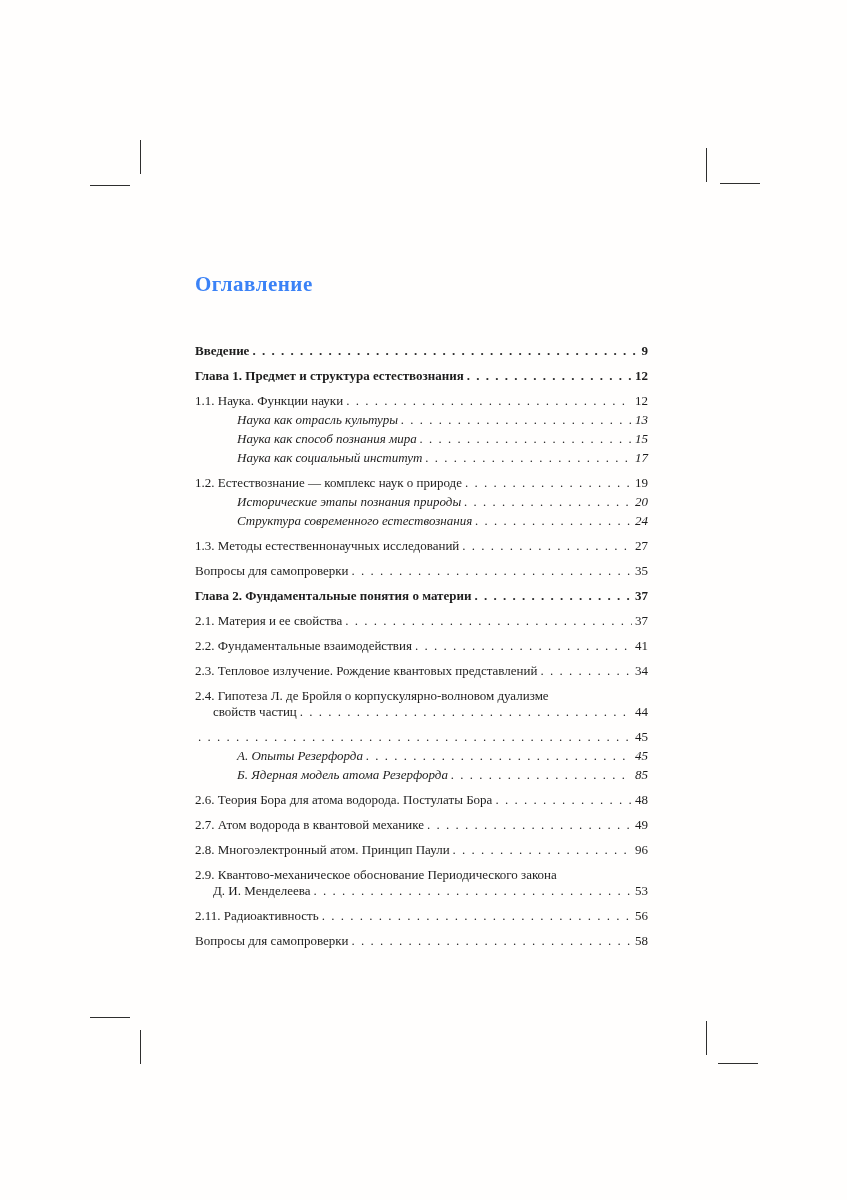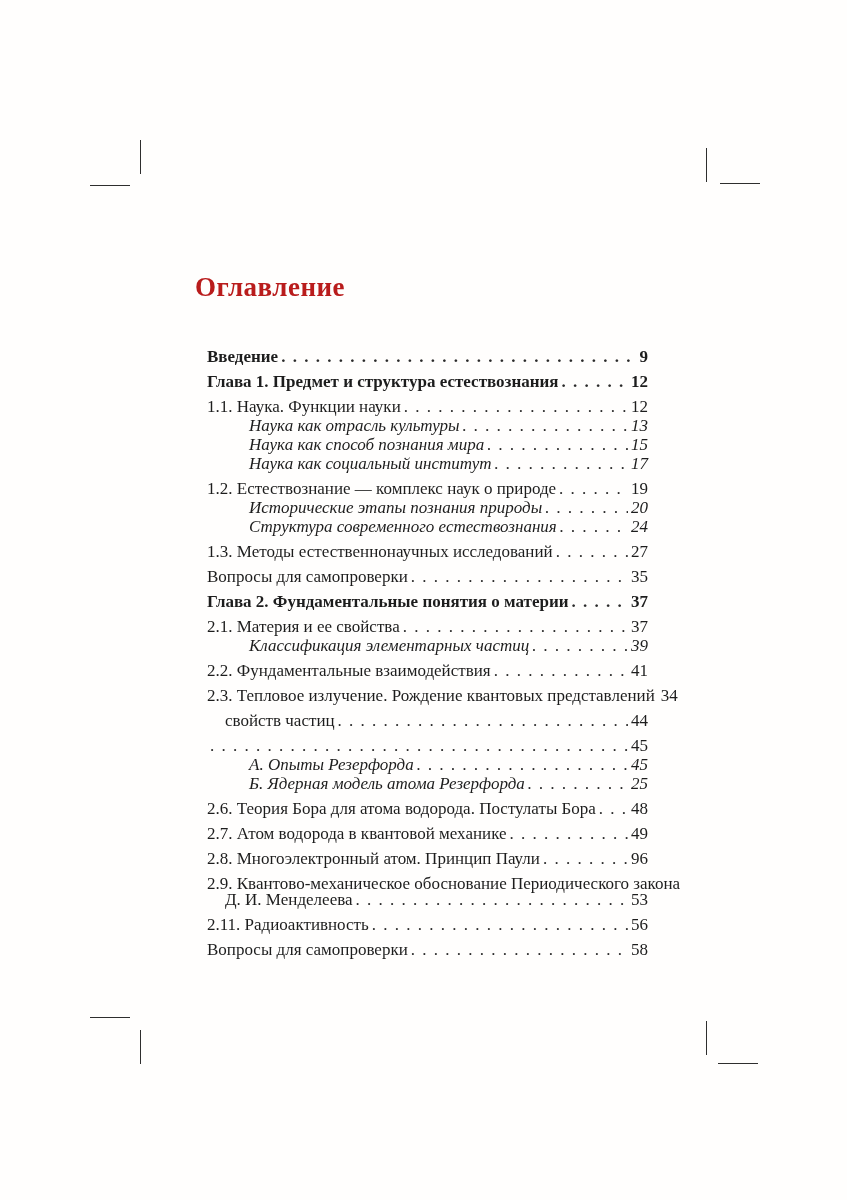--- a/index.html
+++ b/index.html
@@ -18,33 +18,32 @@
   .crop.v { width: 1px; height: 34px; }
   .crop.h { width: 40px; height: 1px; }
 
   .content {
     position: absolute;
     left: 195px;
     top: 272px;
     width: 453px;
   }
   .doc-title {
-    font-size: 27px;
+    font-size: 21px;
     font-weight: bold;
     letter-spacing: 0.5px;
     margin-bottom: 46px;
-    color: #b91c1c;
+    color: #3b82f6;
   }
 
   .toc-list { width: 100%; }
   .toc-entry {
-    font-size: 17px;
+    font-size: 13px;
     line-height: 16px;
     margin-top: 9px;
-    margin-left: 12px;
   }
   .toc-entry.indent-1 { padding-left: 42px; margin-top: 3px; font-style: italic; }
   .toc-entry:first-child { margin-top: 0; }
   .toc-entry.bold { font-weight: bold; }
 
   .pre-line { white-space: nowrap; }
   .entry-row { display: flex; align-items: baseline; }
   .cont .entry-row { padding-left: 18px; align-items: center; }
 
   .entry-text { white-space: nowrap; }
@@ -191,48 +190,41 @@
 
   <div class="toc-entry indent-0">
 
     <div class="entry-row">
       <span class="entry-text">2.1. Материя и ее свойства</span>
       <span class="leader"></span>
       <span class="entry-page">37</span>
     </div>
   </div>
 
-  <div class="toc-entry indent-1">
-
-    <div class="entry-row">
-      <span class="entry-text">Классификация элементарных частиц</span>
-      <span class="leader"></span>
-      <span class="entry-page">39</span>
-    </div>
-  </div>
 
   <div class="toc-entry indent-0">
 
     <div class="entry-row">
       <span class="entry-text">2.2. Фундаментальные взаимодействия</span>
       <span class="leader"></span>
       <span class="entry-page">41</span>
     </div>
   </div>
 
   <div class="toc-entry indent-0">
 
     <div class="entry-row">
       <span class="entry-text">2.3. Тепловое излучение. Рождение квантовых представлений</span>
       <span class="leader"></span>
       <span class="entry-page">34</span>
     </div>
   </div>
 
   <div class="toc-entry indent-0 cont">
+    <div class="pre-line">2.4. Гипотеза Л. де Бройля о корпускулярно-волновом дуализме</div>
     <div class="entry-row">
       <span class="entry-text">свойств частиц</span>
       <span class="leader"></span>
       <span class="entry-page">44</span>
     </div>
   </div>
 
   <div class="toc-entry indent-0">
 
     <div class="entry-row">
@@ -248,21 +240,21 @@
       <span class="leader"></span>
       <span class="entry-page">45</span>
     </div>
   </div>
 
   <div class="toc-entry indent-1">
 
     <div class="entry-row">
       <span class="entry-text">Б. Ядерная модель атома Резерфорда</span>
       <span class="leader"></span>
-      <span class="entry-page">25</span>
+      <span class="entry-page">85</span>
     </div>
   </div>
 
   <div class="toc-entry indent-0">
 
     <div class="entry-row">
       <span class="entry-text">2.6. Теория Бора для атома водорода. Постулаты Бора</span>
       <span class="leader"></span>
       <span class="entry-page">48</span>
     </div>

